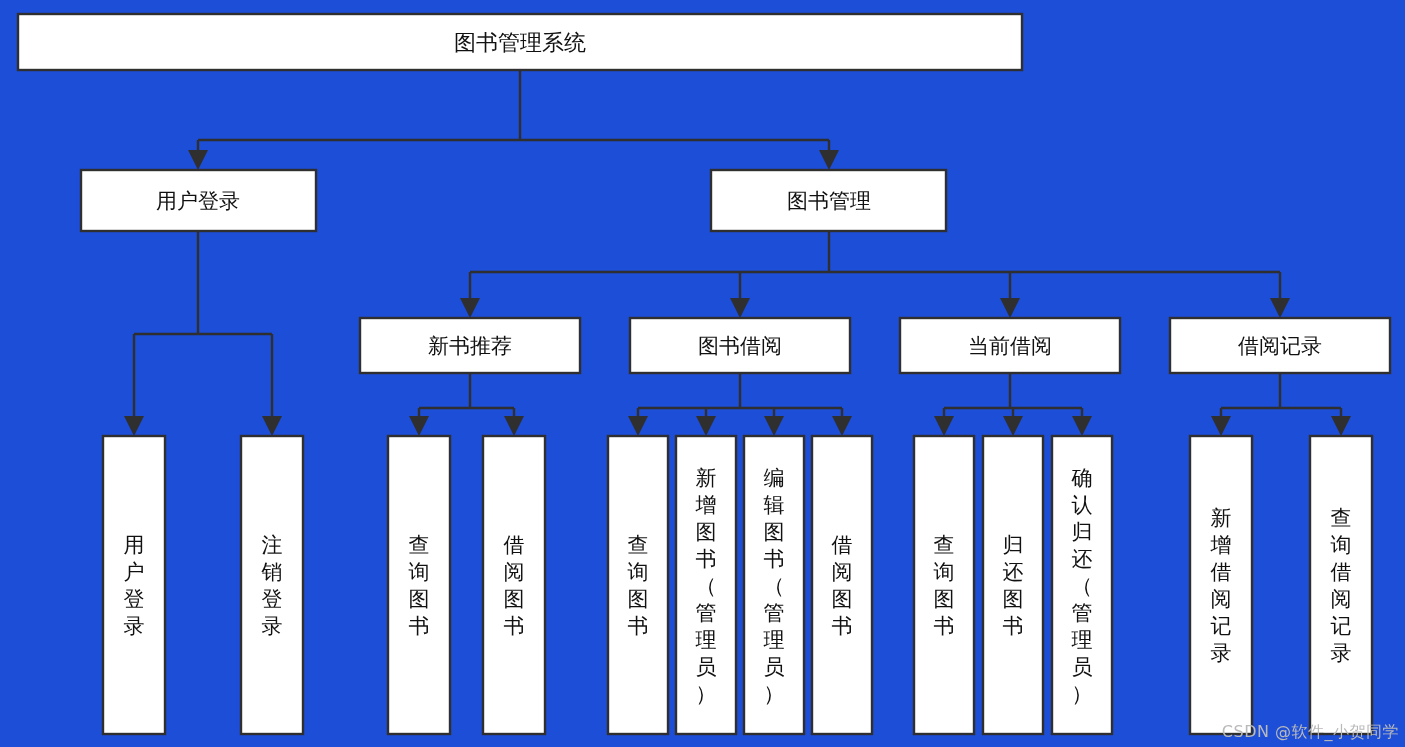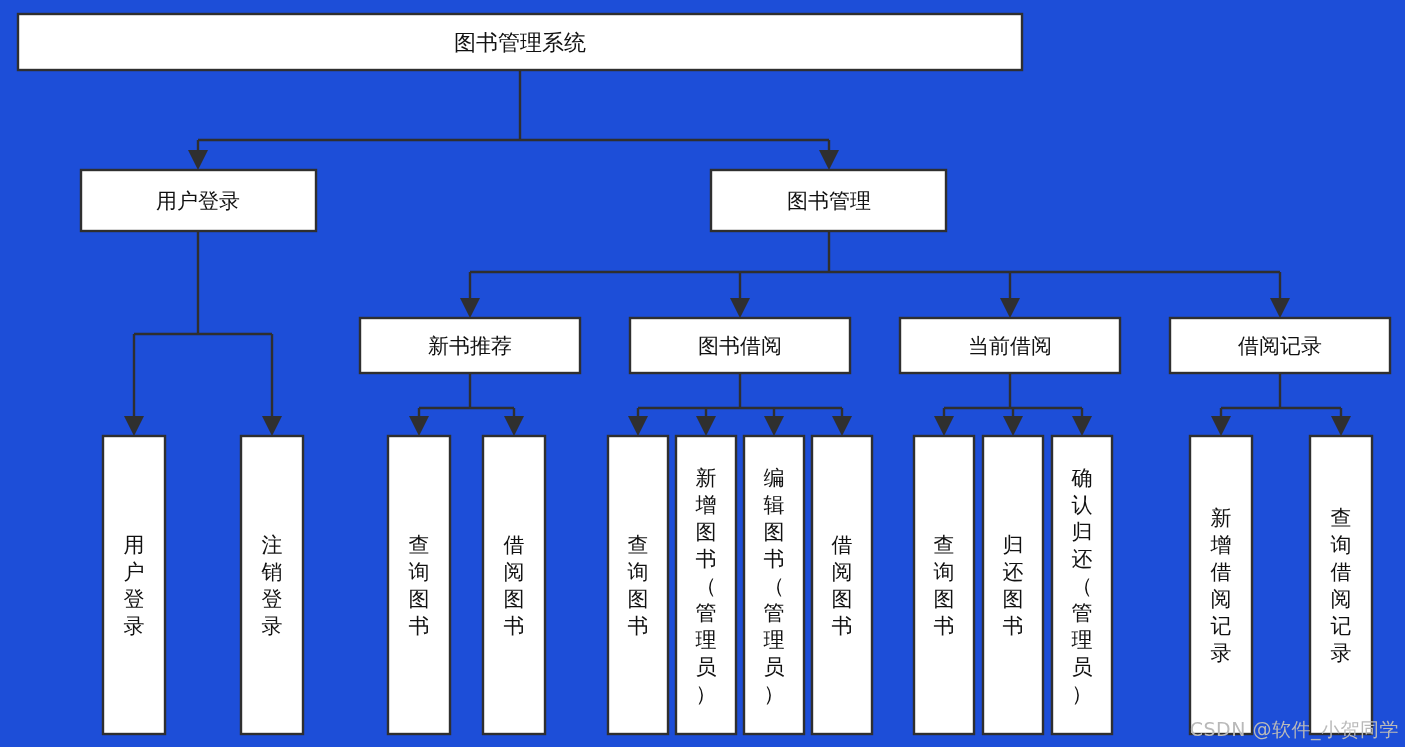--- a/index.html
+++ b/index.html
@@ -56,21 +56,21 @@
     font-family: "DejaVu Sans", "Liberation Sans", sans-serif;
     font-size: 21px;
     fill: #111111;
     text-anchor: middle;
   }
   .watermark {
     position: absolute;
     right: 6px;
     bottom: 4px;
     font-family: "DejaVu Sans", "Liberation Sans", sans-serif;
-    font-size: 19px;
+    font-size: 16px;
     color: #b9b9b9;
     white-space: nowrap;
     letter-spacing: 0.5px;
   }
 </style>
 </head>
 <body>
 
 <div id="diagram-root">
 

